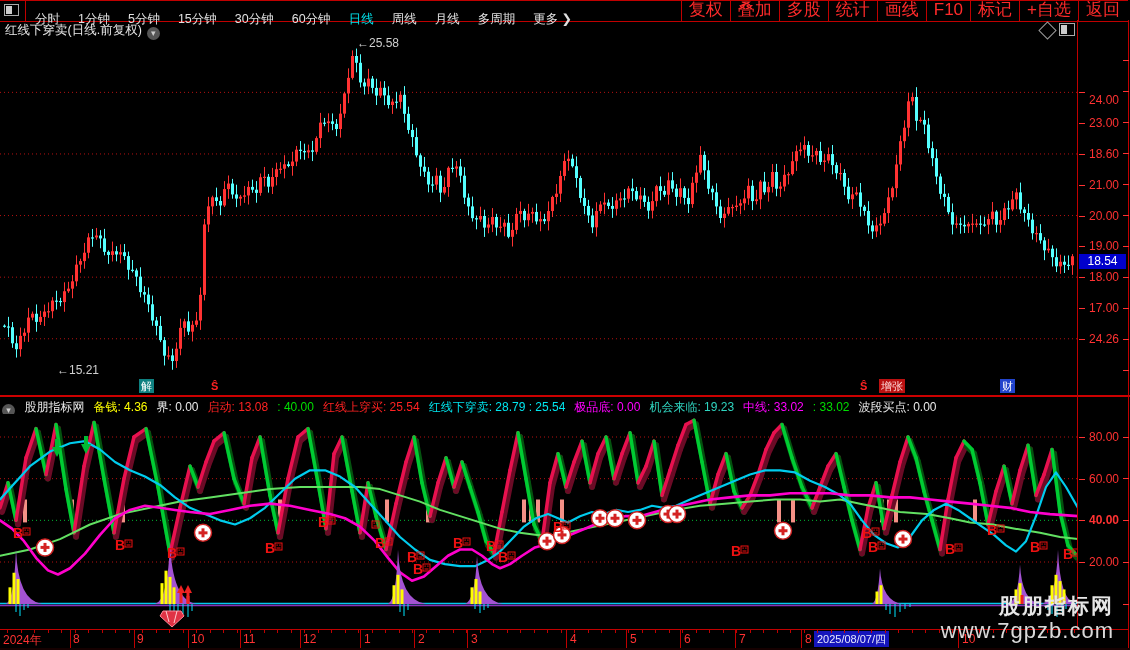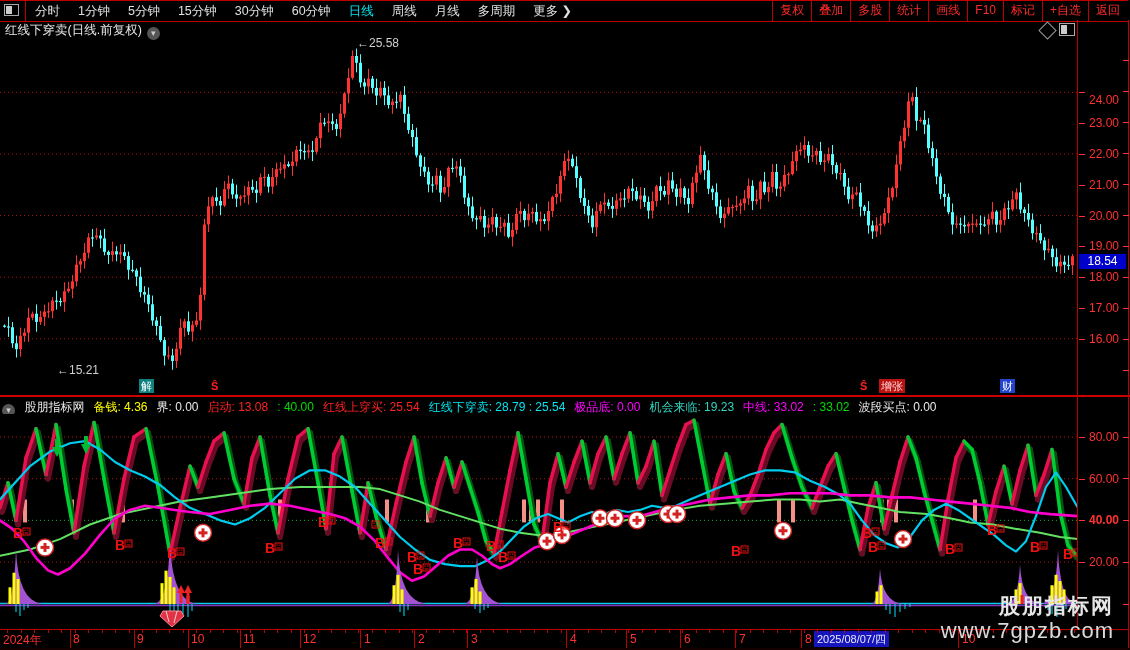--- a/index.html
+++ b/index.html
@@ -1,25 +1,25 @@
 <!DOCTYPE html>
 <html><head>
 <meta charset="utf-8">
 <style>
   html,body{margin:0;padding:0;background:#000;}
   #root{position:relative;width:1130px;height:650px;background:#000;overflow:hidden;
         font-family:"Liberation Sans","DejaVu Sans",sans-serif;-webkit-font-smoothing:none;}
   .abs{position:absolute;}
   
   #menubar{position:absolute;left:0;top:0;width:1128px;height:20px;border-top:1px solid #c00000;border-bottom:1px solid #c00000;background:#000;}
-  #menu-left{position:absolute;left:26px;top:0;height:20px;display:flex;align-items:center;}
+  #menu-left{position:absolute;left:26px;top:8px;height:20px;display:flex;align-items:center;}
   #menu-left .mi{color:#e0e0e0;font-size:12.5px;padding:0 9px;line-height:20px;cursor:default;white-space:nowrap;}
   #menu-left .mi.active{color:#00e5ee;}
   #menu-right{position:absolute;right:1px;top:0;height:20px;display:flex;}
-  #menu-right .mb{color:#ff2a2a;font-size:12px;line-height:18px;padding:0 7px;border-left:1px solid #c00000;white-space:nowrap;}
+  #menu-right .mb{color:#ff2a2a;font-size:17px;line-height:18px;padding:0 7px;border-left:1px solid #c00000;white-space:nowrap;}
   #lefticon-box{position:absolute;left:0;top:0;width:25px;height:20px;border-right:1px solid #c00000;}
   .winicon{box-sizing:border-box;border:1px solid #aaa;background:#000;}
   .winicon .half{position:absolute;left:1px;top:1px;bottom:1px;width:45%;background:#ccc;}
   
   #titlerow{position:absolute;left:0;top:20px;width:1078px;height:18px;}
   #title-text{position:absolute;left:5px;top:2px;color:#e8e8e8;font-size:12.5px;}
   .chev-circle{display:inline-block;width:13px;height:13px;border-radius:50%;background:#555;color:#ccc;font-size:9px;line-height:13px;text-align:center;vertical-align:-2px;margin-left:5px;}
   
   .vline{position:absolute;width:1px;background:#c00000;}
   .hline{position:absolute;height:1px;background:#c00000;}
@@ -648,33 +648,33 @@
       <div class="badge" style="left: 879px; top: 379px; color: rgb(255, 221, 221); background: rgb(187, 17, 17);">增张</div>
       <div class="badge" style="left: 1000px; top: 379px; color: rgb(255, 255, 255); background: rgb(34, 68, 204);">财</div>
     </div>
 
   <div id="main-axis">
       <div class="axis-tick" style="left: 1079px; top: 92.36px;"></div>
       <div class="axis-label" style="left: 1089px; top: 93px;">24.00</div>
       <div class="axis-tick" style="left: 1079px; top: 123.16px;"></div>
       <div class="axis-label" style="left: 1089px; top: 116.16px;">23.00</div>
       <div class="axis-tick" style="left: 1079px; top: 153.96px;"></div>
-      <div class="axis-label" style="left: 1089px; top: 146.96px;">22.00</div>
+      <div class="axis-label" style="left: 1089px; top: 146.96px;">18.60</div>
       <div class="axis-tick" style="left: 1079px; top: 184.76px;"></div>
       <div class="axis-label" style="left: 1089px; top: 177.76px;">21.00</div>
       <div class="axis-tick" style="left: 1079px; top: 215.56px;"></div>
       <div class="axis-label" style="left: 1089px; top: 208.56px;">20.00</div>
       <div class="axis-tick" style="left: 1079px; top: 246.36px;"></div>
       <div class="axis-label" style="left: 1089px; top: 239.36px;">19.00</div>
       <div class="axis-tick" style="left: 1079px; top: 277.16px;"></div>
       <div class="axis-label" style="left: 1089px; top: 270.16px;">18.00</div>
       <div class="axis-tick" style="left: 1079px; top: 307.96px;"></div>
       <div class="axis-label" style="left: 1089px; top: 300.96px;">17.00</div>
       <div class="axis-tick" style="left: 1079px; top: 338.76px;"></div>
-      <div class="axis-label" style="left: 1089px; top: 331.76px;">16.00</div>
+      <div class="axis-label" style="left: 1089px; top: 331.76px;">24.26</div>
     </div>
   <div id="price-tag" style="top: 253.528px;">18.54</div>
 
   <div class="hline" style="left:0;top:395px;width:1130px;height:2px;background:#cc0000;"></div>
 
   <div id="ind-header">
     <span class="chev-circle" style="margin:0 5px 0 2px;">▾</span>
   <span class="seg" style="color: rgb(232, 232, 232);">股朋指标网</span><span class="seg" style="color: rgb(255, 255, 0);">备钱: 4.36</span><span class="seg" style="color: rgb(232, 232, 232);">界: 0.00</span><span class="seg" style="color: rgb(255, 34, 34);">启动: 13.08</span><span class="seg" style="color: rgb(0, 221, 0);">: 40.00</span><span class="seg" style="color: rgb(255, 34, 34);">红线上穿买: 25.54</span><span class="seg" style="color: rgb(0, 229, 238);">红线下穿卖: 28.79 : 25.54</span><span class="seg" style="color: rgb(255, 0, 255);">极品底: 0.00</span><span class="seg" style="color: rgb(47, 213, 192);">机会来临: 19.23</span><span class="seg" style="color: rgb(255, 0, 255);">中线: 33.02</span><span class="seg" style="color: rgb(0, 221, 0);">: 33.02</span><span class="seg" style="color: rgb(232, 232, 232);">波段买点: 0.00</span></div>
 
   <svg id="ind-svg" width="1078" height="214" style="top:415px">

